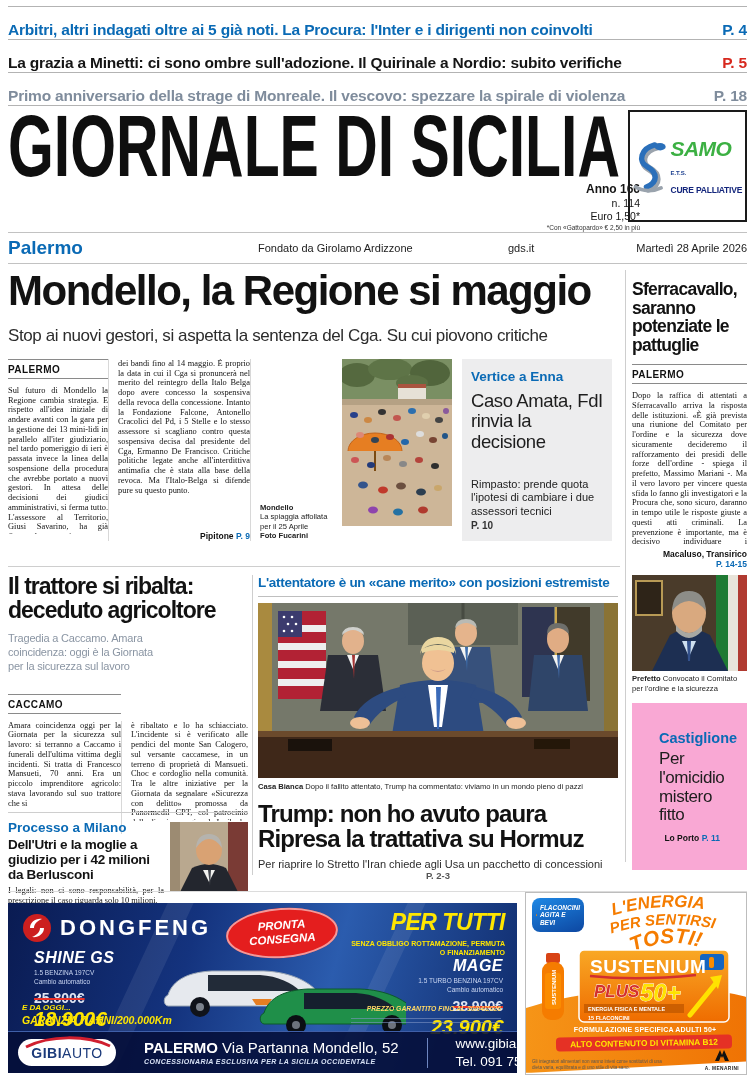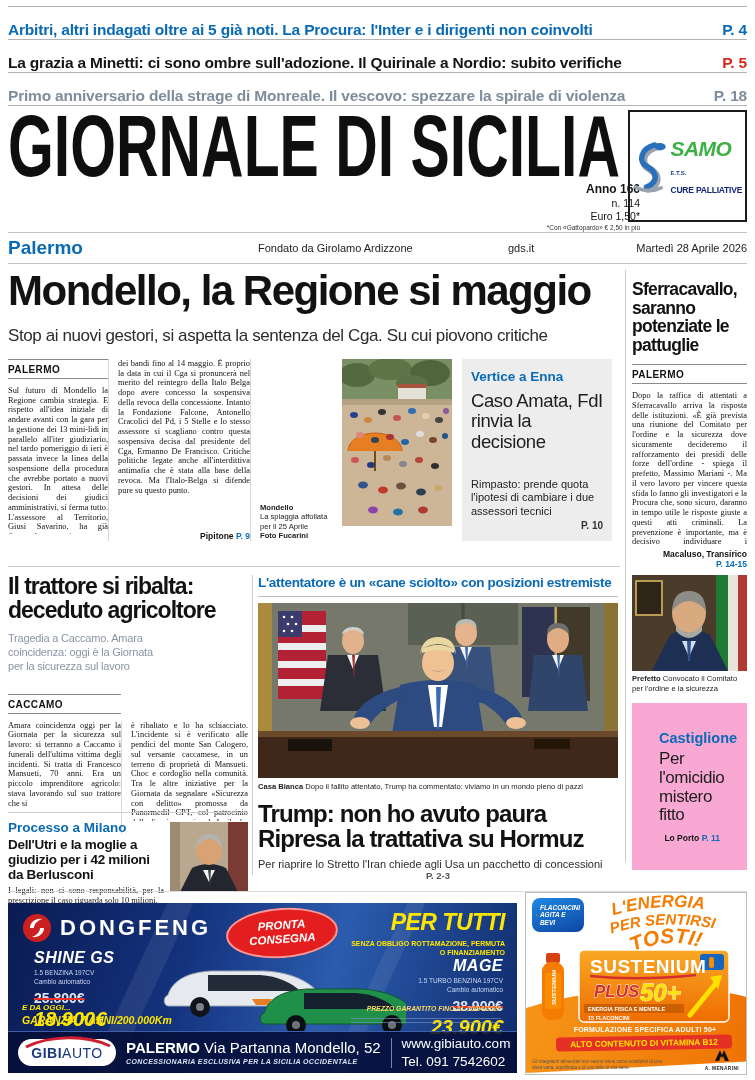--- a/index.html
+++ b/index.html
@@ -56,21 +56,21 @@
   .lead-c2 p{margin:0;flex:1;overflow:hidden}
   .lead-cap{width:82px;flex:none;border-left:1px solid #d8d8d8;padding-left:9px;box-sizing:border-box;
             display:flex;flex-direction:column;justify-content:flex-end;font-size:7.6px;line-height:1.25;color:#222}
   .cap-title{font-weight:bold}
   .lead-photo{margin-left:10px;flex:none}
   .vertice-box{margin-left:10px;width:150px;flex:none;background:#ededee;padding:10px 9px;
                box-sizing:border-box;display:flex;flex-direction:column}
   .box-kicker{color:#0a6ab5;font-weight:bold;font-size:13.5px}
   .box-title{font-size:18.5px;line-height:1.1;letter-spacing:-.4px;color:#1d1d1d;margin-top:7px}
   .box-text{font-size:11px;line-height:1.2;color:#222;margin-top:auto}
-  .box-page{text-align:right;font-size:10px;font-weight:bold;color:#333;margin-top:2px}
+  .box-page{font-size:10px;font-weight:bold;color:#333;margin-top:2px}
 
   
   .sidebar{position:absolute;left:632px;top:280px;width:115px;height:590px;display:flex;flex-direction:column}
   .sb-hl{font-size:17.5px;font-weight:bold;letter-spacing:-.7px;line-height:1.06;color:#121212}
   .sb-sf{font-size:11.5px;line-height:1.25;color:#2c2c2c;margin-top:8px;letter-spacing:-.2px}
   .sb-label{margin-top:10px}
   .sb-body{flex:1;overflow:hidden;margin:0}
   .sb-cap{font-size:7.6px;line-height:1.25;color:#222;margin-top:3px}
   .cast-box{margin-top:10px;background:#f9a8d4;padding:27px}
   .cast-title{font-size:17px;letter-spacing:-.4px;line-height:1.1;color:#1d1d1d;margin-top:4px}
@@ -132,21 +132,21 @@
   .df-old{display:inline-block;font-size:14px;font-weight:bold;color:#dfe5f2;margin-top:5px;
           text-decoration:line-through;text-decoration-color:#e8322a;text-decoration-thickness:2px}
   .df-new{font-size:20px;font-weight:bold;font-style:italic;color:#ffe600;margin-top:1px}
   .df-today{position:absolute;left:14px;top:100px;color:#ffe600;font-style:italic;font-weight:bold;font-size:8px}
   .df-warranty{position:absolute;left:14px;top:111px;color:#ffe600;font-style:italic;font-weight:bold;font-size:10.5px}
   .df-guarantee{position:absolute;right:16px;top:102px;color:#ffd966;font-weight:bold;font-style:italic;font-size:6.8px}
   .df-lines{position:absolute;right:16px;top:112px;width:150px}
   .df-lines div{height:1px;background:#7f95c4;margin-top:3px;opacity:.6}
   .df-cars-svg{position:absolute;left:148px;top:48px}
   .df-footer{position:absolute;left:0;right:0;bottom:0;height:42px;background:rgba(5,14,56,.88);
-             border-top:1px solid #3f5fa8;display:flex;align-items:center;padding:0 10px;gap:10px;box-sizing:border-box}
+             border-top:1px solid #3f5fa8;display:flex;align-items:center;padding:0 10px;gap:28px;box-sizing:border-box}
   .gibi-pill{position:relative;width:98px;height:27px;background:#fff;border-radius:14px;flex:none;
              display:flex;align-items:center;justify-content:center;color:#1b3a7a;font-size:14px;letter-spacing:.5px}
   .gibi-pill b{font-weight:bold}
   .gibi-arc{position:absolute;left:0;top:-4px}
   .df-mid{line-height:1.15}
   .df-city-line{font-size:15px;white-space:nowrap}
   .df-city-line b{font-weight:bold}
   .df-exclusive{font-size:7px;font-style:italic;font-weight:bold;color:#d8e2f5;letter-spacing:.4px;margin-top:2px}
   .df-sep{width:1px;height:30px;background:#6e86c0;flex:none}
   .df-contacts{line-height:1.3;font-size:13.5px;white-space:nowrap}
@@ -348,21 +348,21 @@
       <rect x="0" y="0" width="10" height="70" fill="#9c8b72"></rect>
       <path d="M10,70 L22,46 Q39,38 56,46 L68,70 Z" fill="#23262e"></path>
       <path d="M33,48 L39,60 L45,48 Z" fill="#f2f2f0"></path>
       <path d="M38,48 L41,48 L40,64 Z" fill="#44484f"></path>
       <ellipse cx="39" cy="28" rx="13" ry="15" fill="#d9a273"></ellipse>
       <path d="M26,26 Q27,12 39,12 Q51,12 52,26 Q46,17 39,17 Q32,17 26,26 Z" fill="#b5b3ae"></path>
     </svg>
   </section>
 
   <section class="trump">
-    <div class="tp-kicker">L'attentatore è un «cane sciolto» con posizioni estremiste</div>
+    <div class="tp-kicker">L'attentatore è un «cane merito» con posizioni estremiste</div>
     <div class="tp-rule"></div>
     <svg width="360" height="175" viewBox="0 0 360 175" style="margin-top:6px;display:block">
       <rect width="360" height="175" fill="#75786a"></rect>
       <rect x="150" y="0" width="110" height="42" fill="#5b6055"></rect>
       <line x1="205" y1="0" x2="205" y2="42" stroke="#474b42" stroke-width="3"></line>
       <rect x="0" y="0" width="14" height="175" fill="#a98a3f"></rect>
       <rect x="346" y="0" width="14" height="175" fill="#8a7335"></rect>
       <g>
         <rect x="20" y="8" width="48" height="88" fill="#b22234"></rect>
         <rect x="20" y="22" width="48" height="7" fill="#eeeeee"></rect>

